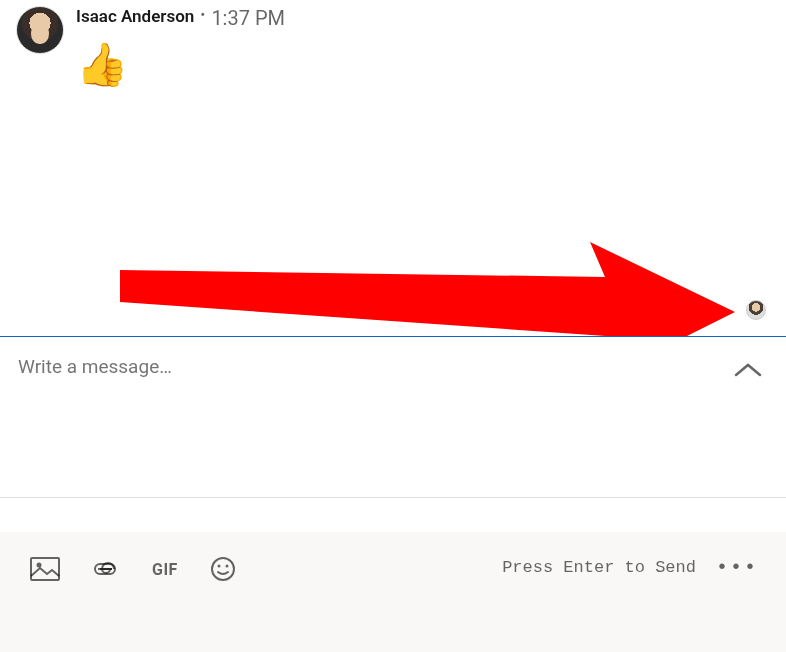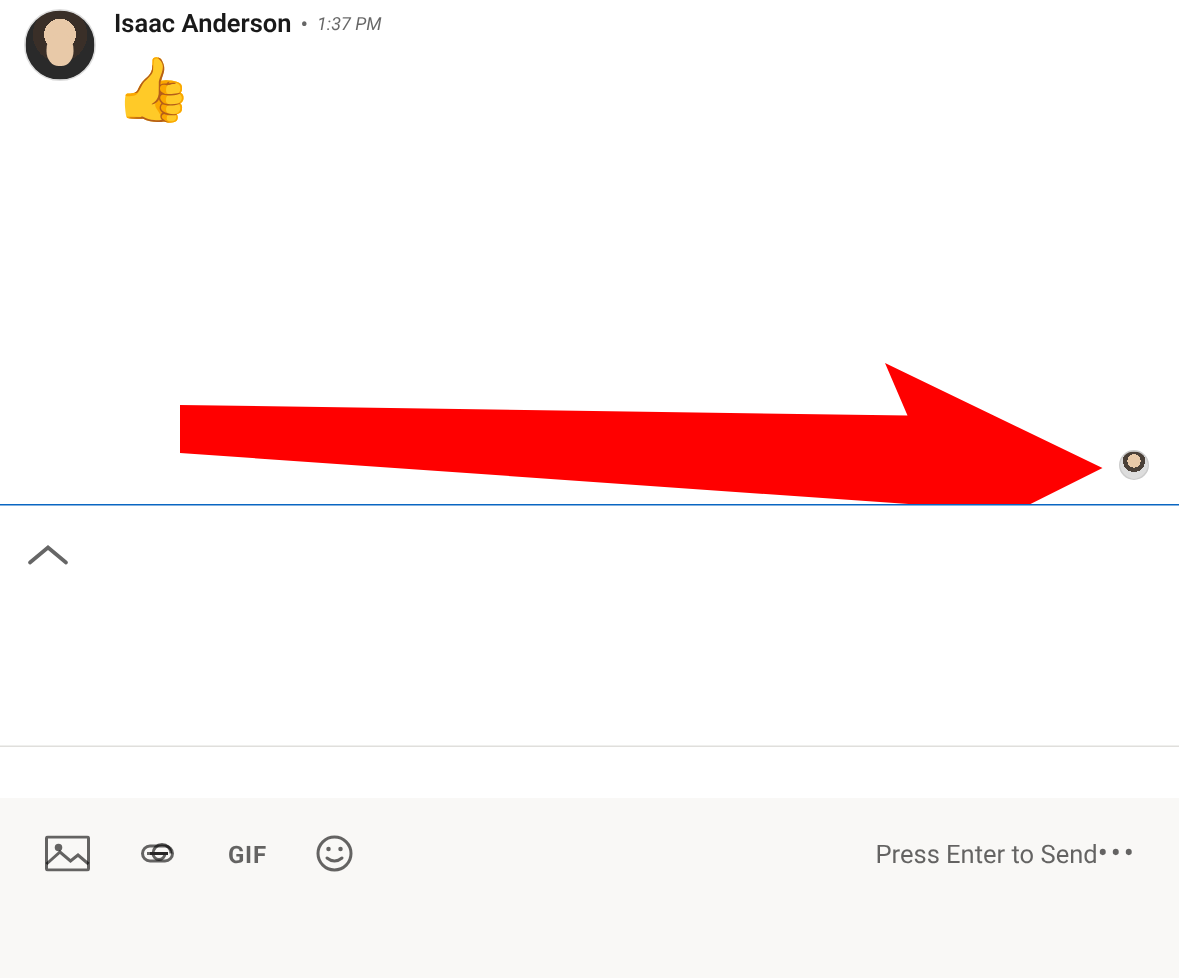--- a/index.html
+++ b/index.html
@@ -42,33 +42,32 @@
       height: 22px;
       background: #e8c9a8;
       border-radius: 50% 50% 45% 45%;
       transform: translateX(-50%);
     }
     .message-content {
       flex: 1;
     }
     .message-header {
       display: flex;
-      align-items: center;
+      align-items: flex-start;
       gap: 6px;
       margin-bottom: 12px;
     }
     .sender-name {
       font-weight: 600;
       font-size: 17px;
       color: rgba(0,0,0,0.9);
     }
     .timestamp {
-      font-size: 12px;
-      color: rgba(0,0,0,0.6);
-      font-style: italic;
+      font-size: 20px;
+      color: rgba(0,0,0,0.6);
     }
     .dot {
       color: rgba(0,0,0,0.6);
       font-size: 15px;
     }
     .emoji-line {
       font-size: 42px;
       line-height: 1.1;
       margin-bottom: 18px;
     }
@@ -132,21 +131,23 @@
       justify-content: space-between;
       padding: 24px 28px 0 30px;
     }
     .toolbar-left {
       display: flex;
       align-items: center;
       gap: 32px;
     }
     .toolbar-right {
       display: flex;
-      align-items: flex-end;
+      align-items: center;
+      gap: 20px;
+      font-family: Liberation Mono, monospace;
     }
     .toolbar-icon {
       color: rgba(0,0,0,0.6);
       display: flex;
       align-items: center;
       cursor: pointer;
     }
     .gif-text {
       font-weight: 700;
       font-size: 16px;
@@ -186,20 +187,21 @@
 </div>
 
 <div class="arrow-container">
   <svg width="620" height="100" viewBox="0 0 620 100">
     <polygon points="0,28 0,60 500,95 495,130 615,70 470,0 485,35" fill="#ff0000"></polygon>
   </svg>
 </div>
 
 <div class="compose-container">
   <div class="compose-box">
+    <span class="compose-placeholder">Write a message…</span>
     <span class="chevron-up toolbar-icon">
       <svg width="28" height="16" viewBox="0 0 28 16">
           <path d="M2 14 L14 4 L26 14" stroke="rgba(0,0,0,0.6)" stroke-width="2.5" fill="none" stroke-linecap="round"></path>
         </svg>
     </span>
   </div>
 </div>
 
 <div class="toolbar">
   <div class="toolbar-left">

